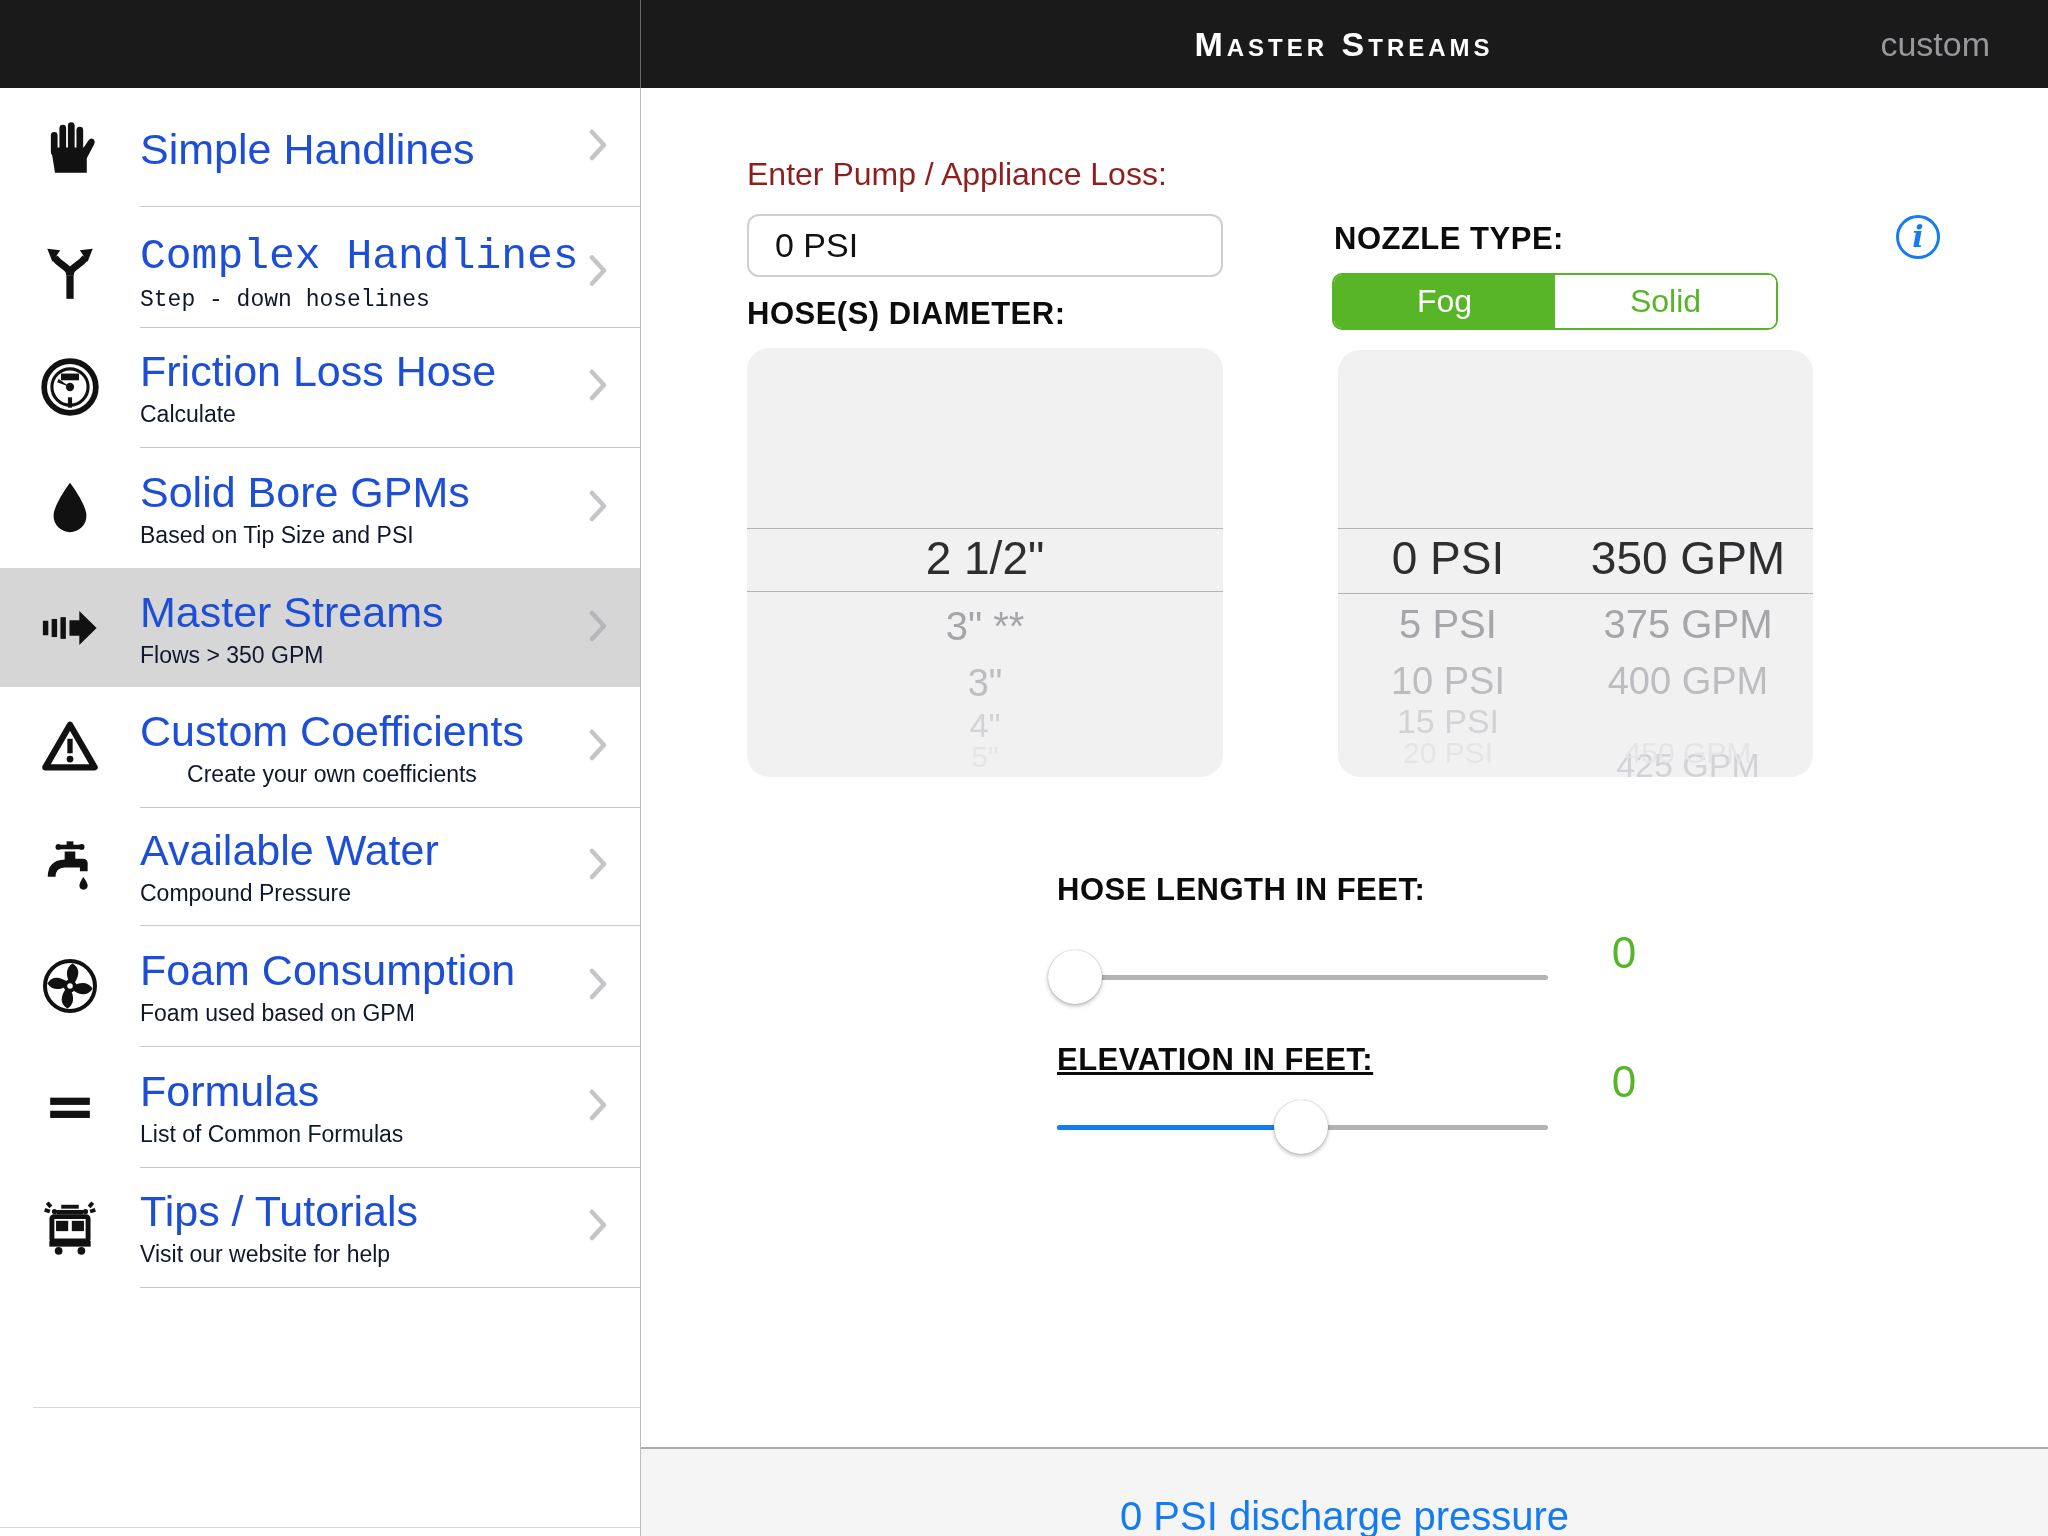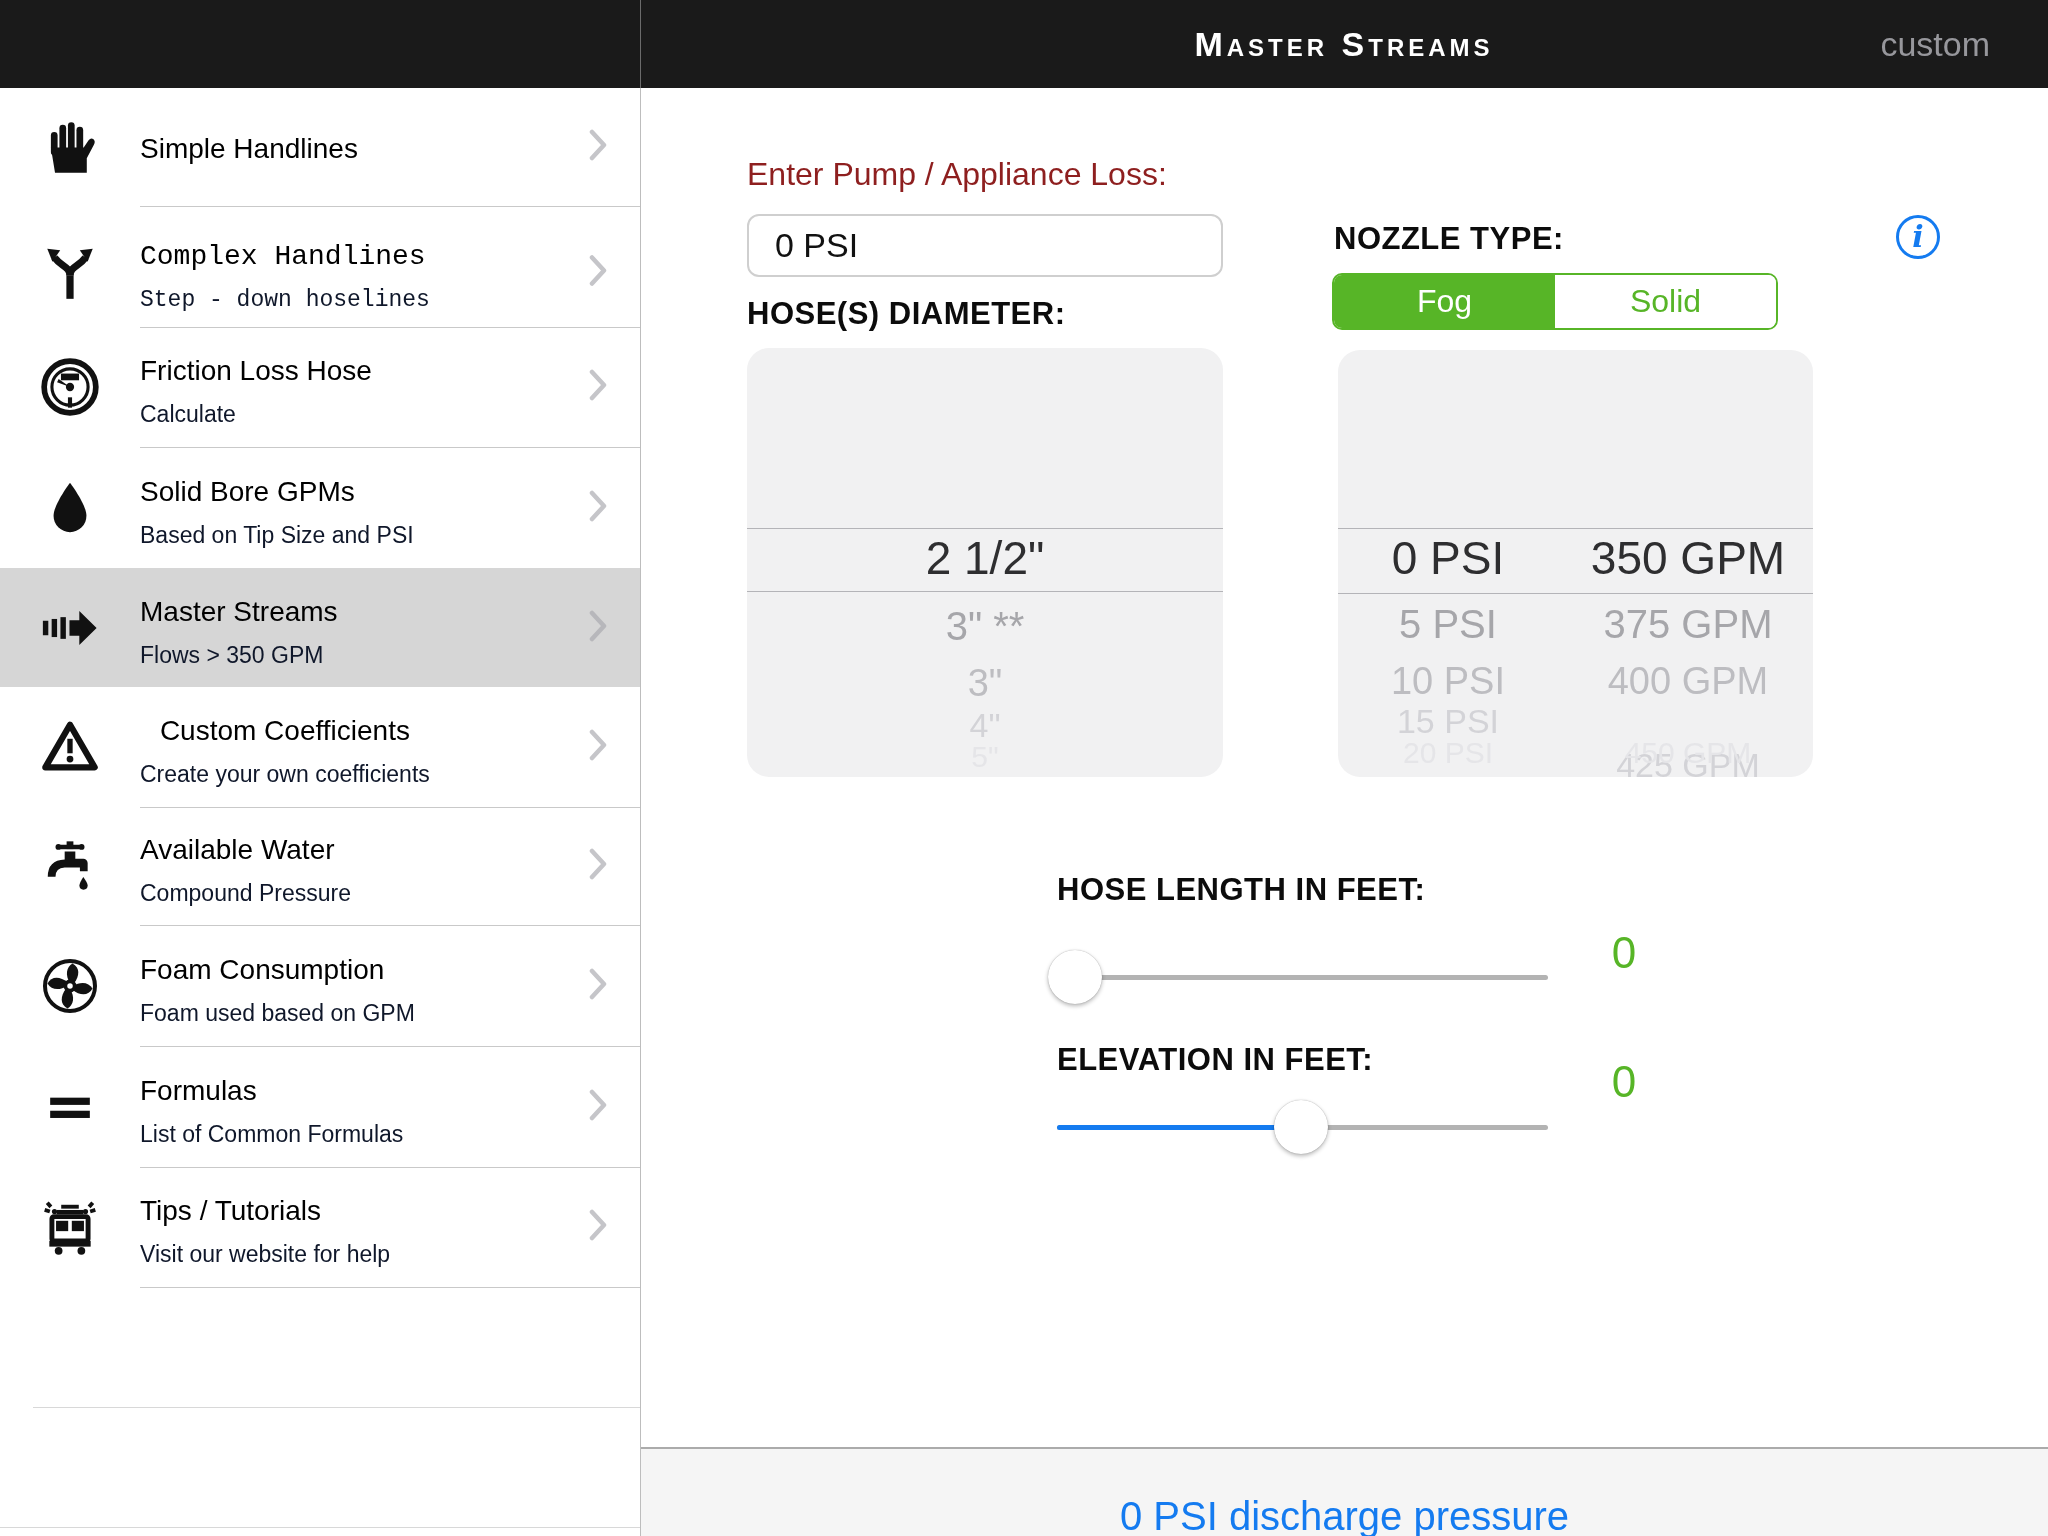--- a/index.html
+++ b/index.html
@@ -14,21 +14,21 @@
              font-size:34px;letter-spacing:4px;line-height:88px;text-align:center;}
   .sidebar-title{left:0;top:0;width:640px;height:88px;}
   .main-title{left:640px;top:0;width:1408px;height:88px;}
   .custom-btn{right:58px;top:0;height:88px;line-height:88px;color:#97979c;font-size:34px;}
   .vline{left:640px;top:88px;width:1px;height:1448px;background:#bdbdbd;}
   .row{left:0;width:640px;}
   .row.sel{background:#d6d6d6;}
   .icon-box{position:absolute;left:36px;top:50%;transform:translateY(-50%);width:68px;height:68px;
             display:flex;align-items:center;justify-content:center;}
   .row-text{position:absolute;left:140px;top:50%;transform:translateY(-47%);}
-  .row-title{font-size:28px;color:#000000;line-height:50px;white-space:nowrap;}
+  .row-title{font-size:43px;color:#1d4ed8;line-height:50px;white-space:nowrap;}
   .row-sub{font-size:23px;color:#0f172a;line-height:37px;white-space:nowrap;}
   .chev{position:absolute;left:589px;top:50%;transform:translateY(-50%);}
   .divider{height:1px;background:#c9c9c9;}
 
   
   .red-label{left:747px;top:156px;font-size:32px;color:#8e1f1f;}
   .pump-input{left:747px;top:214px;width:476px;height:63px;box-sizing:border-box;
               border:2px solid #cfcfcf;border-radius:12px;background:#fff;
               font-size:34px;color:#111;padding:0 0 0 26px;outline:none;
               font-family:"Liberation Sans","DejaVu Sans",sans-serif;}
@@ -355,21 +355,21 @@
       <span class="col-psi" style="left:0;">20 PSI</span>
       <span class="col-gpm" style="left:200px;">450 GPM</span>
     </div>
   </div>
 
   <div class="abs sec-label" style="left:1057px;top:872px;">HOSE LENGTH IN FEET:</div>
   <div class="abs track" style="left:1057px;top:975px;width:491px;"></div>
   <div class="abs thumb" style="left:1048px;top:950px;"></div>
   <div class="abs green-val" style="left:1594px;top:928px;">0</div>
 
-  <div class="abs sec-label" style="left:1057px;top:1042px;">ELEVATION IN FEET:</div>
+  <div class="abs sec-label" style="left:1057px;top:1042px;text-decoration:underline;">ELEVATION IN FEET:</div>
   <div class="abs track" style="left:1057px;top:1125px;width:491px;"></div>
   <div class="abs track-fill" style="left:1057px;top:1125px;width:244px;"></div>
   <div class="abs thumb" style="left:1274px;top:1100px;"></div>
   <div class="abs green-val" style="left:1594px;top:1057px;">0</div>
 
   <div class="abs bottom-bar">
     <span class="bottom-text">0 PSI discharge pressure</span>
   </div>
 
 </div>

